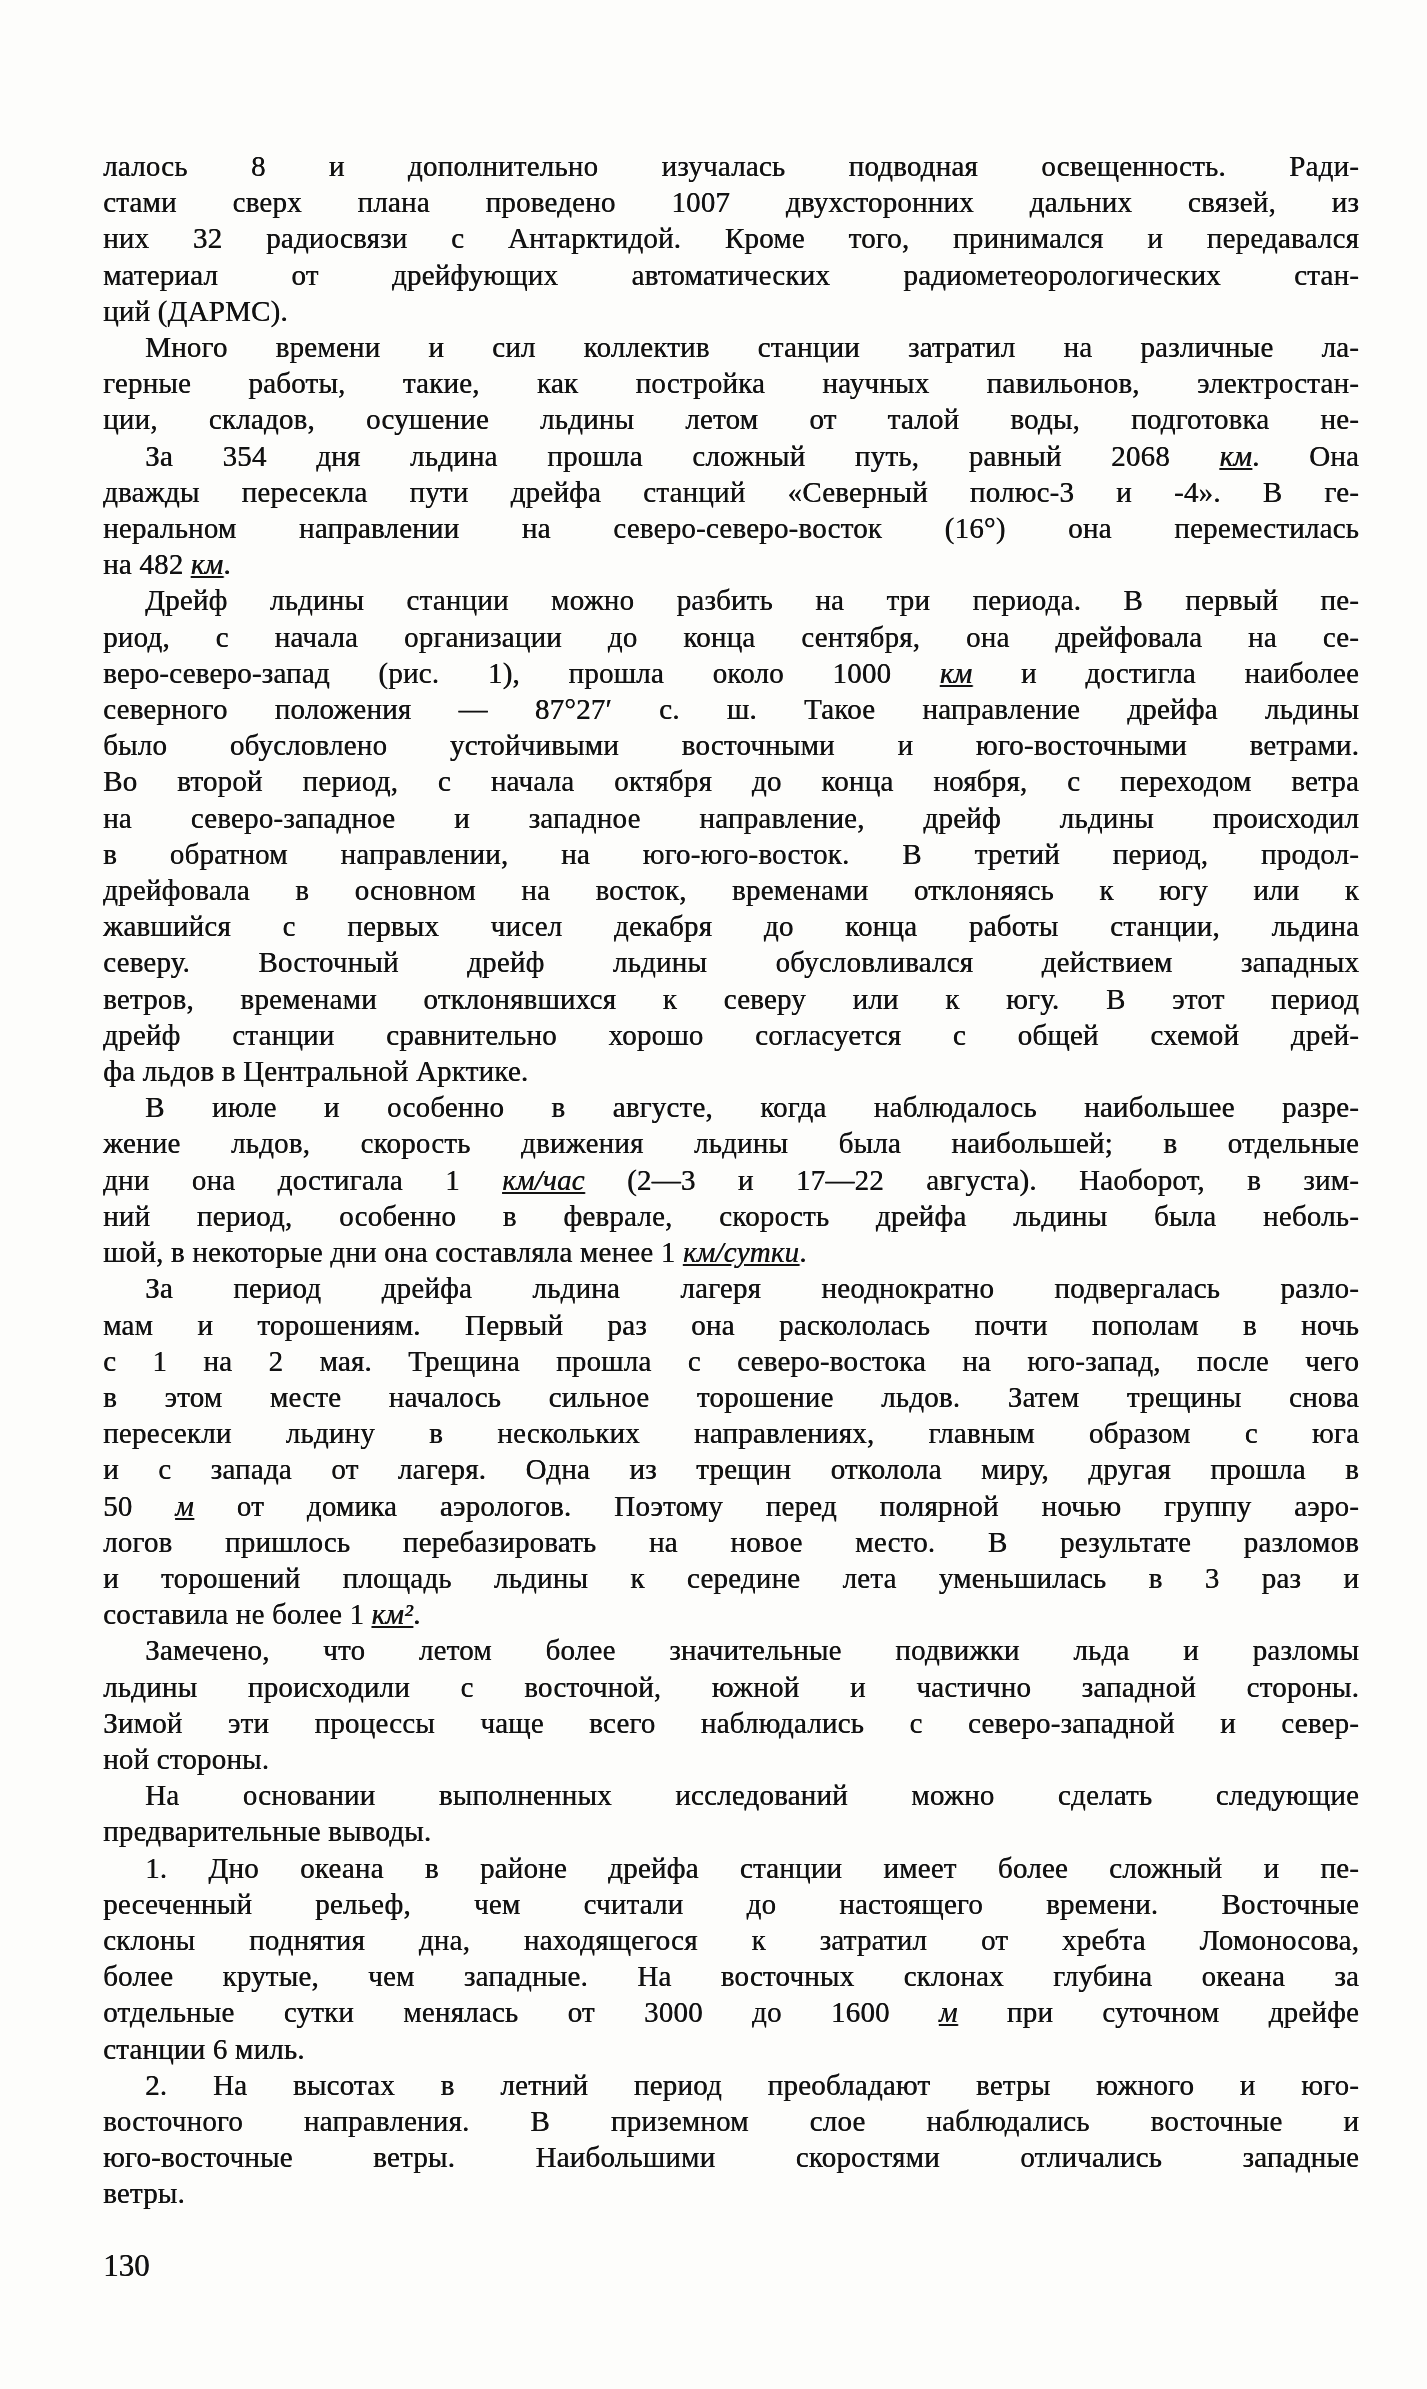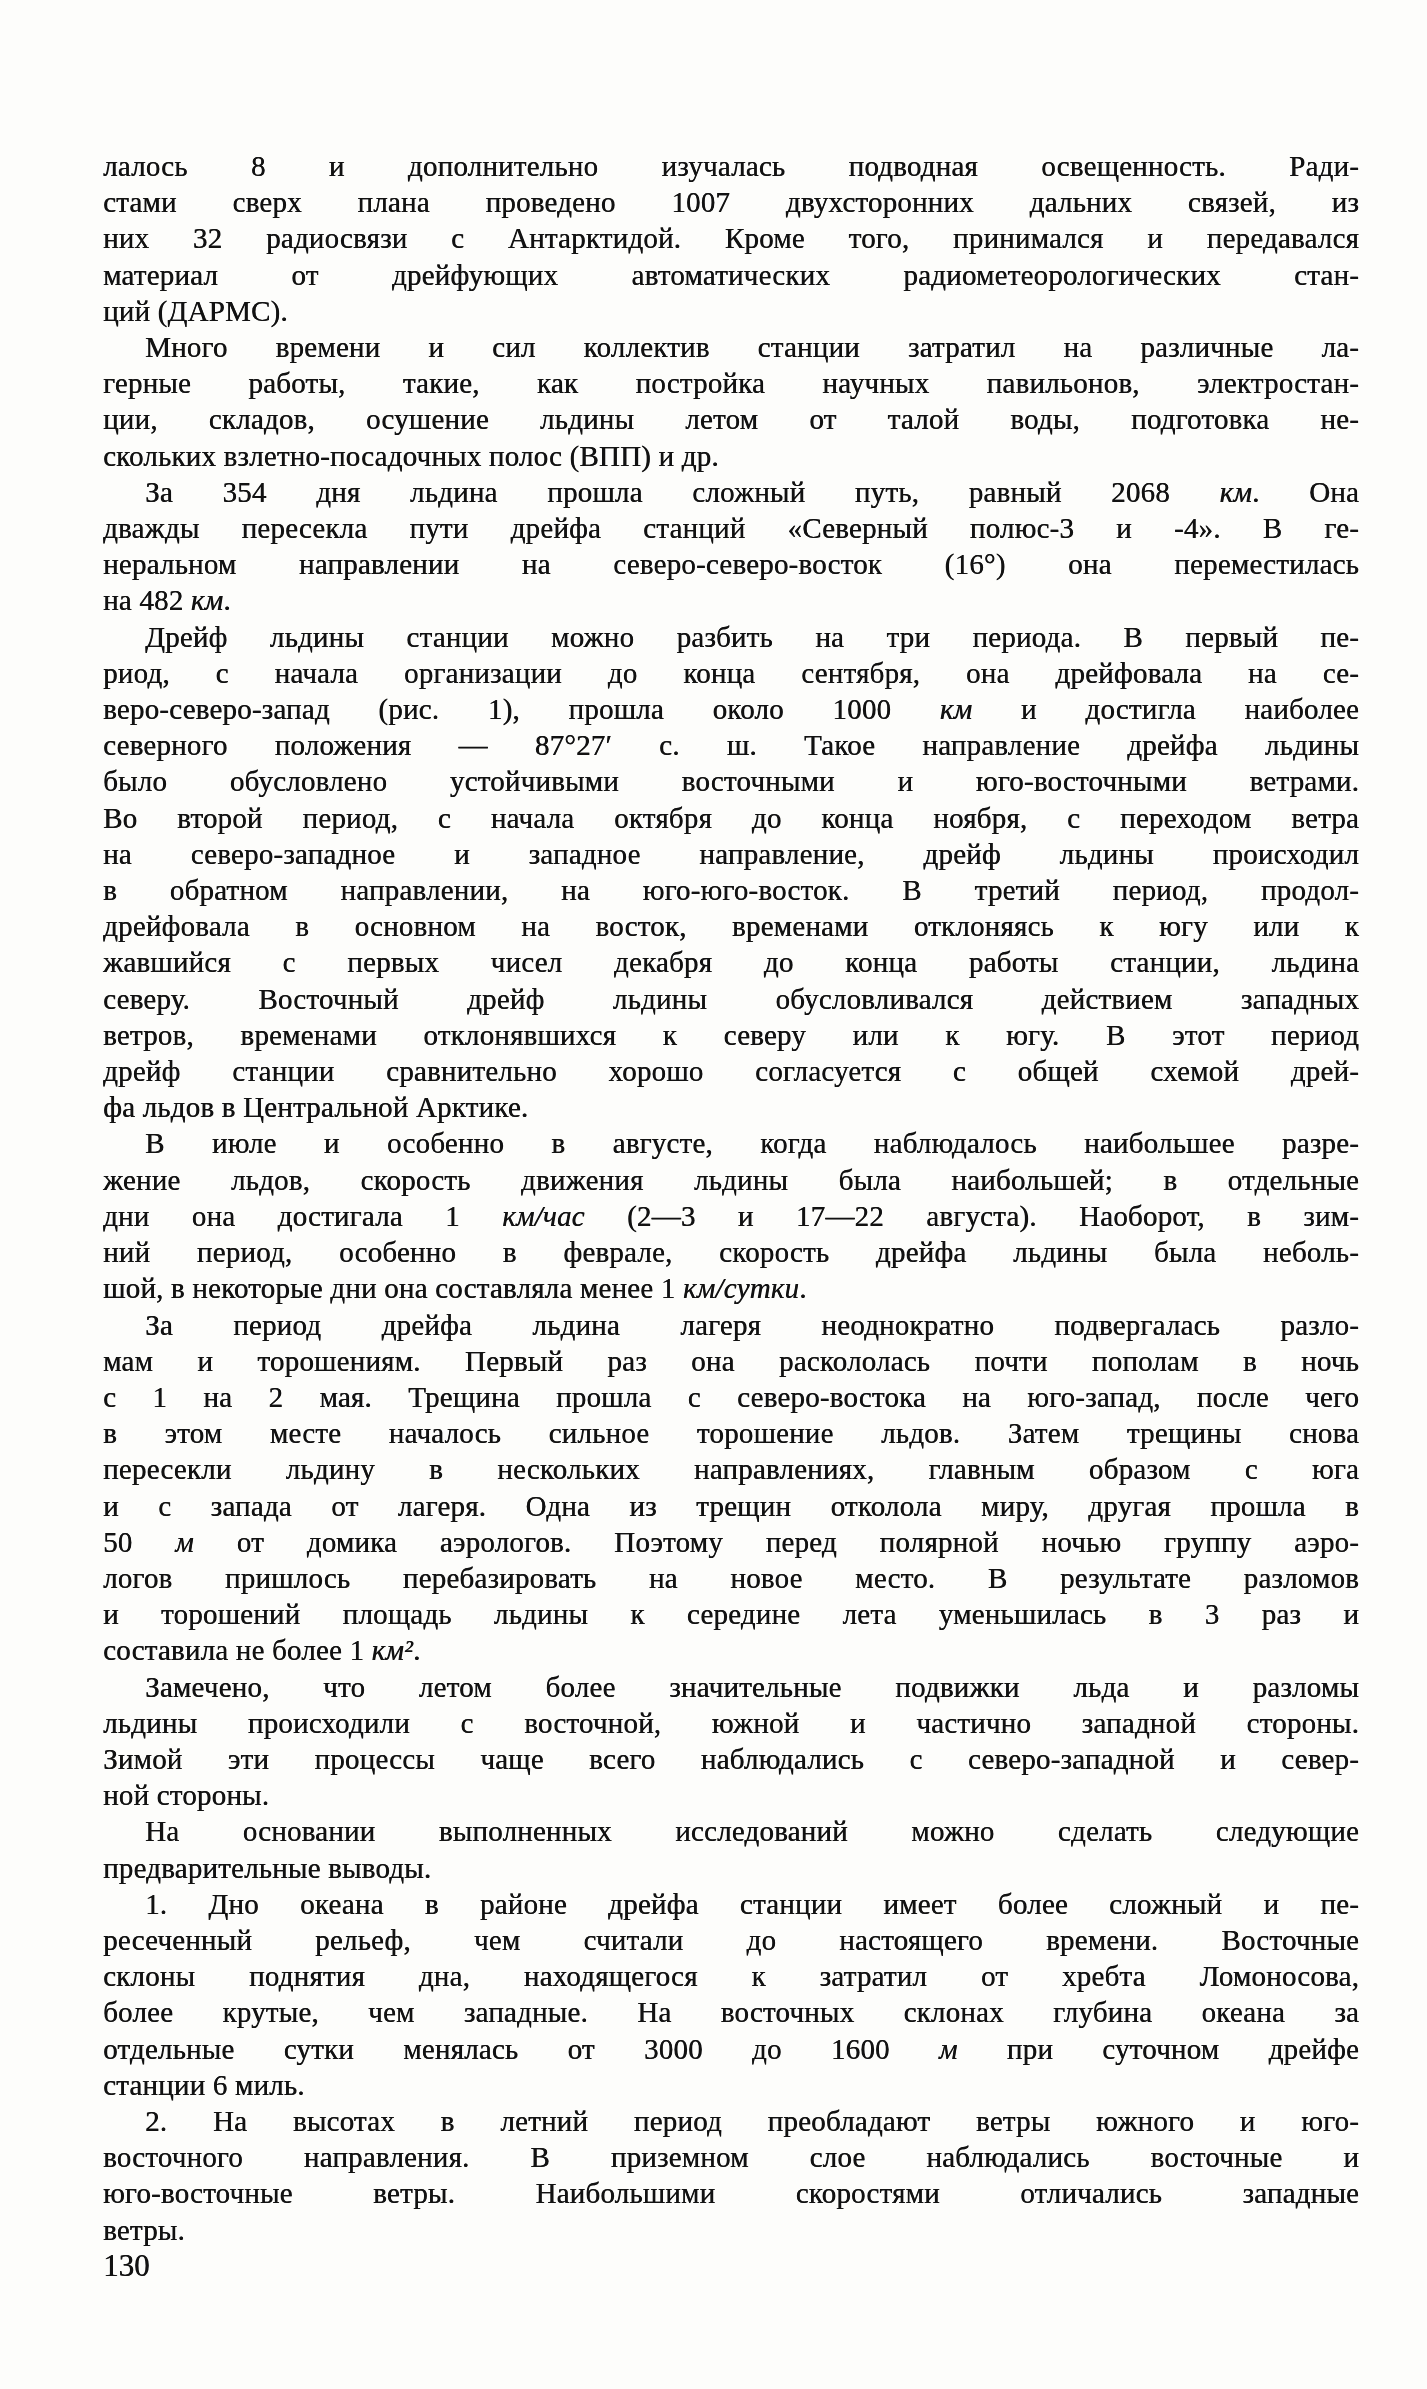--- a/index.html
+++ b/index.html
@@ -24,21 +24,21 @@
     font-size: 29px;
     line-height: 36.2px;
     text-align: justify;
     text-align-last: justify;
     white-space: normal;
     letter-spacing: 0.2px;
     text-shadow: 0.4px 0 0 currentColor;
   }
   .line.last { text-align-last: left; }
   .line.indent { text-indent: 42px; }
-  .line i { font-style: italic; }
+  .line i { font-style: italic; text-decoration: underline; }
   .page-number {
     position: absolute;
     left: 103px;
     top: 2248px;
     font-size: 31px;
     line-height: 36px;
     text-shadow: 0.4px 0 0 currentColor;
   }
 </style>
 </head>
@@ -50,21 +50,20 @@
         <div class="line">лалось 8 и дополнительно изучалась подводная освещенность. Ради-</div>
         <div class="line">стами сверх плана проведено 1007 двухсторонних дальних связей, из</div>
         <div class="line">них 32 радиосвязи с Антарктидой. Кроме того, принимался и передавался</div>
         <div class="line">материал от дрейфующих автоматических радиометеорологических стан-</div>
         <div class="line last">ций (ДАРМС).</div>
       </div>
       <div class="para">
         <div class="line indent">Много времени и сил коллектив станции затратил на различные ла-</div>
         <div class="line">герные работы, такие, как постройка научных павильонов, электростан-</div>
         <div class="line">ции, складов, осушение льдины летом от талой воды, подготовка не-</div>
-        <div class="line last">скольких взлетно-посадочных полос (ВПП) и др.</div>
       </div>
       <div class="para">
         <div class="line indent">За 354 дня льдина прошла сложный путь, равный 2068 <i>км</i>. Она</div>
         <div class="line">дважды пересекла пути дрейфа станций «Северный полюс-3 и -4». В ге-</div>
         <div class="line">неральном направлении на северо-северо-восток (16°) она переместилась</div>
         <div class="line last">на 482 <i>км</i>.</div>
       </div>
       <div class="para">
         <div class="line indent">Дрейф льдины станции можно разбить на три периода. В первый пе-</div>
         <div class="line">риод, с начала организации до конца сентября, она дрейфовала на се-</div>

